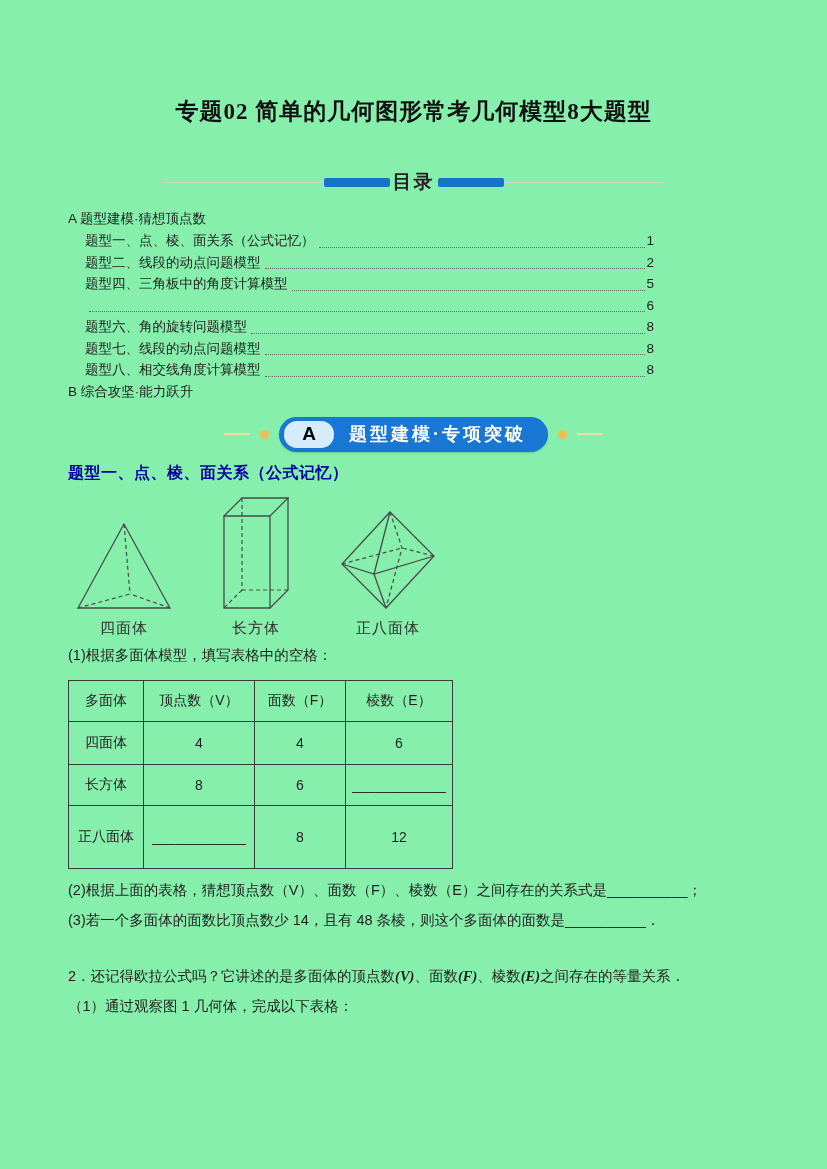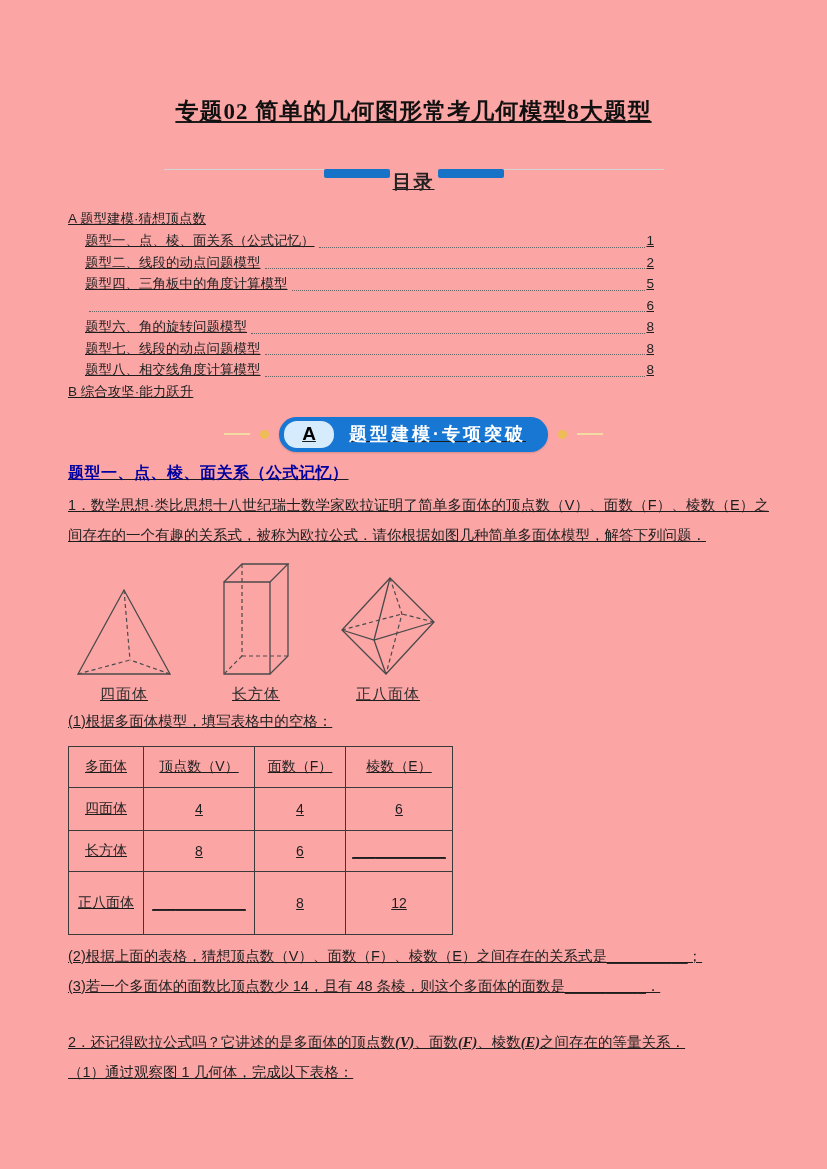--- a/index.html
+++ b/index.html
@@ -1,27 +1,27 @@
 <!DOCTYPE html>
 <html><head>
 <meta charset="utf-8">
 <style>
   html,body{margin:0;padding:0;background:#ffffff;}
   .page{
-    position:relative;width:827px;height:1169px;margin:0 auto;background:#fca5a5;
-    font-family:"Liberation Sans","DejaVu Sans",sans-serif;color:#1c1c1c;overflow:hidden;text-decoration:underline;
+    position:relative;width:827px;height:1169px;margin:0 auto;background:#86efac;
+    font-family:"Liberation Sans","DejaVu Sans",sans-serif;color:#1c1c1c;overflow:hidden;
   }
   
   .doc-title{
     margin:0;padding-top:96px;text-align:center;
     font-family:"Liberation Serif","DejaVu Serif",serif;
     font-size:23px;font-weight:bold;color:#111;letter-spacing:1px;
   }
   
-  .catalog-row{display:flex;width:500px;margin:42px auto 0;}
+  .catalog-row{display:flex;align-items:center;width:500px;margin:42px auto 0;}
   .cat-line{flex:1;height:1px;background:#d2d2d2;}
   .cat-bar{width:66px;height:9px;background:#1673c8;border-radius:2px;}
   .cat-title{
     font-family:"Liberation Serif","DejaVu Serif",serif;
     font-size:19px;font-weight:bold;color:#222;margin:0 3px;letter-spacing:2px;
   }
   
   .toc{margin:13px 0 0 68px;width:586px;font-size:13.5px;color:#222;}
   .toc-section{height:22px;line-height:22px;}
   .toc-item{display:flex;align-items:flex-end;height:21.5px;padding-left:17px;}
@@ -138,21 +138,20 @@
     <div class="badge">
       <span class="badge-a">A</span>
       <span class="badge-label">题型建模·专项突破</span>
     </div>
     <span class="deco-dot"></span>
     <span class="deco-line"></span>
   </div>
 
   <h2 class="sec-heading">题型一、点、棱、面关系（公式记忆）</h2>
 
-  <p class="body-p mt6">1．数学思想·类比思想十八世纪瑞士数学家欧拉证明了简单多面体的顶点数（V）、面数（F）、棱数（E）之间存在的一个有趣的关系式，被称为欧拉公式．请你根据如图几种简单多面体模型，解答下列问题．</p>
 
   <div class="figures">
     <div class="fig">
       <span>
         <svg width="100" height="92" viewBox="0 0 100 92">
           <path class="edge" d="M50 4 L4 88 L96 88 Z"></path>
           <path class="edge-h" d="M50 4 L56 74 M4 88 L56 74 M96 88 L56 74"></path>
         </svg>
       </span>
       <div class="fig-label">四面体</div>

